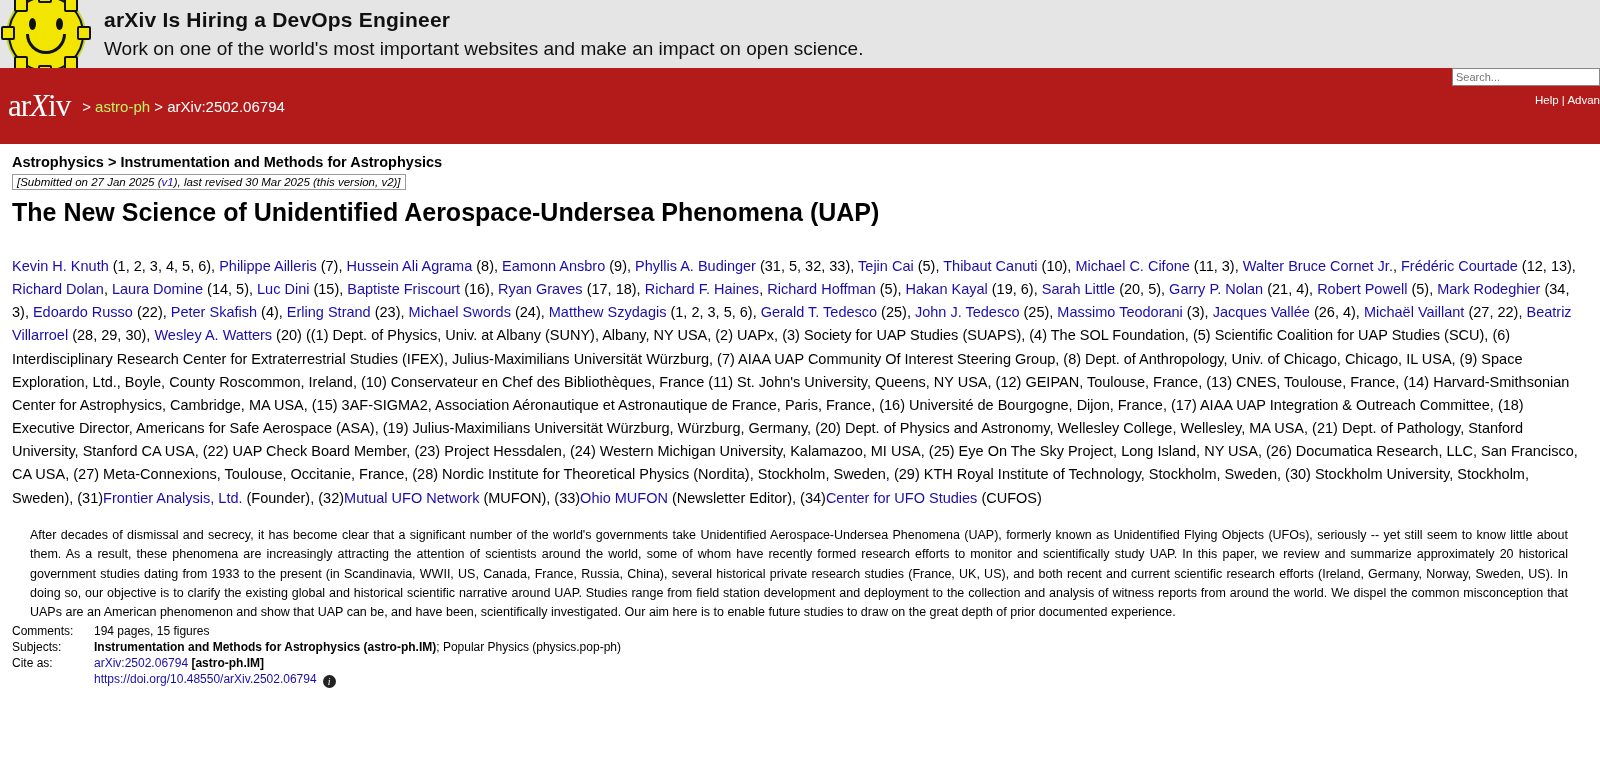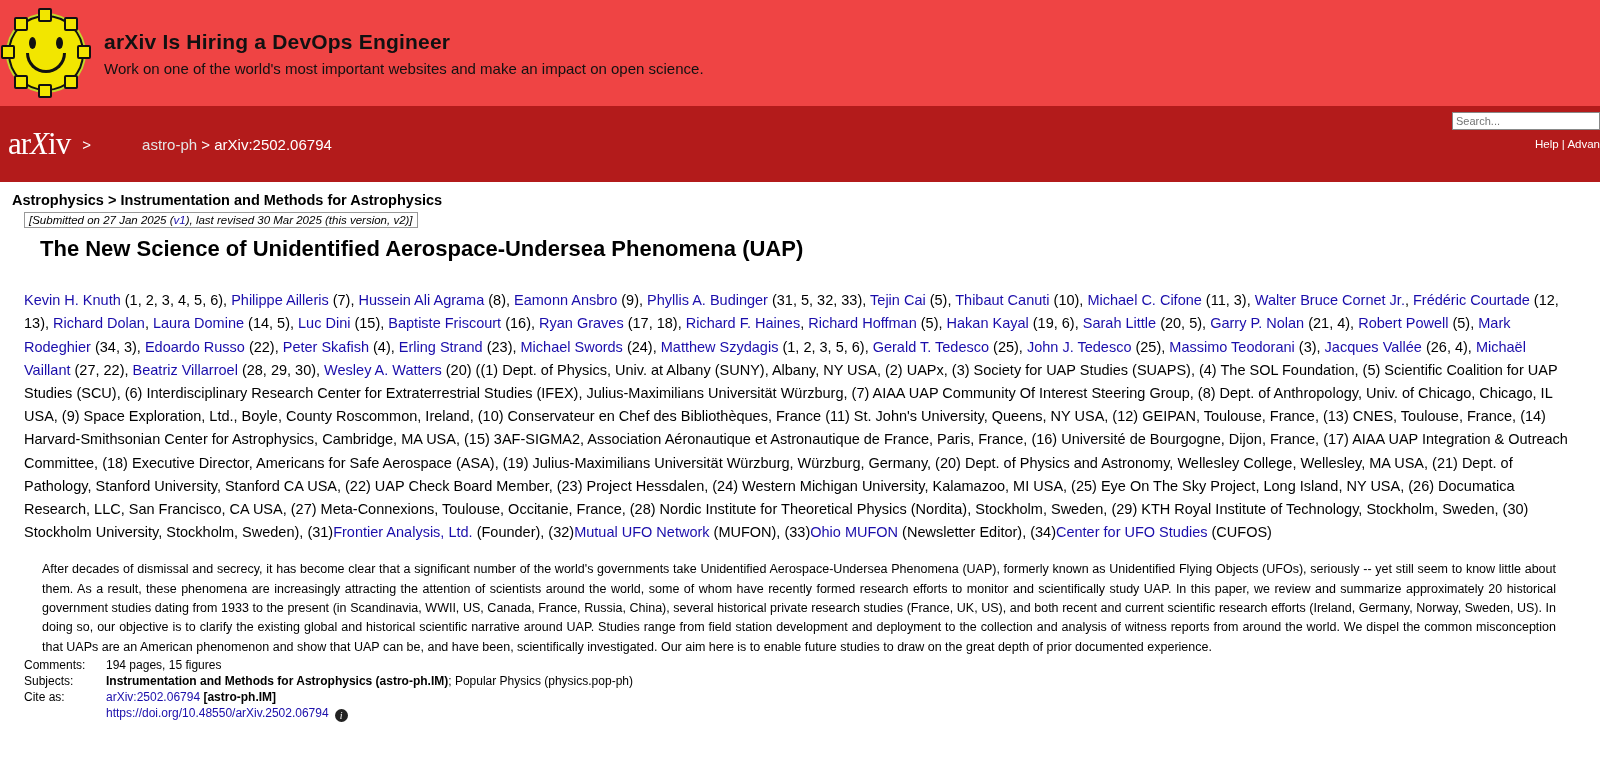--- a/index.html
+++ b/index.html
@@ -12,22 +12,22 @@
     height: 782px;
     font-family: "Liberation Sans", sans-serif;
     font-size: 13px;
     color: #000000;
     overflow: hidden;
   }
   a { color: #1a0dab; text-decoration: none; }
 
   
   .banner {
-    background: #ef4444;
-    height: 106px;
+    background: #e5e5e5;
+    height: 68px;
     display: flex;
     align-items: center;
     padding: 0 0 0 8px;
     box-sizing: border-box;
   }
   .smiley {
     width: 72px;
     height: 72px;
     flex: 0 0 72px;
     border-radius: 50%;
@@ -67,21 +67,21 @@
   }
   .banner-text h1 {
     margin: 0 0 6px 0;
     font-size: 21px;
     font-weight: bold;
     color: #111;
     letter-spacing: .2px;
   }
   .banner-text p {
     margin: 0;
-    font-size: 15px;
+    font-size: 19px;
     color: #111;
   }
 
   
   .header-bar {
     background: #b31b1b;
     height: 76px;
     position: relative;
     display: flex;
     align-items: center;
@@ -99,25 +99,25 @@
   }
   .arxiv-logo .chi {
     font-style: italic;
   }
   .breadcrumb {
     color: #ffffff;
     font-size: 15px;
     margin-left: 10px;
     white-space: nowrap;
   }
-  .breadcrumb a { color: #e5e5e5; text-decoration: none; margin-left: 47px; }
+  .breadcrumb a { color: #bef264; text-decoration: none; }
   .header-right {
     position: absolute;
     right: 0;
-    top: 6px;
+    top: 0;
     text-align: right;
     width: 160px;
   }
   .search-input {
     width: 148px;
     height: 18px;
     font-size: 11px;
     padding: 1px 3px;
     border: 1px solid #888;
     box-sizing: border-box;
@@ -134,39 +134,39 @@
   
   .subject-line {
     font-size: 14.5px;
     font-weight: bold;
     padding: 10px 12px 4px 12px;
   }
   .subject-line a { color: #000; text-decoration: none; }
 
   
   .content {
-    padding: 0 24px;
+    padding: 0 12px;
   }
   .dateline {
     font-size: 11.5px;
     font-style: italic;
     border-left: 1px solid #999;
     border-right: 1px solid #999;
     border-top: 1px solid #999;
     border-bottom: 1px solid #999;
     display: inline-block;
     padding: 1px 4px;
     margin-bottom: 6px;
     color: #000;
   }
   .dateline a { color: #1a0dab; }
   .title {
-    font-size: 22px;
+    font-size: 25px;
     font-weight: bold;
-    margin: 2px 0 10px 16px;
+    margin: 2px 0 10px 0;
     line-height: 1.15;
   }
   .authors {
     font-size: 14.5px;
     line-height: 1.6;
     color: #000;
     margin-top: 28px;
   }
   .authors a { color: #1a0dab; }
   .affils {

